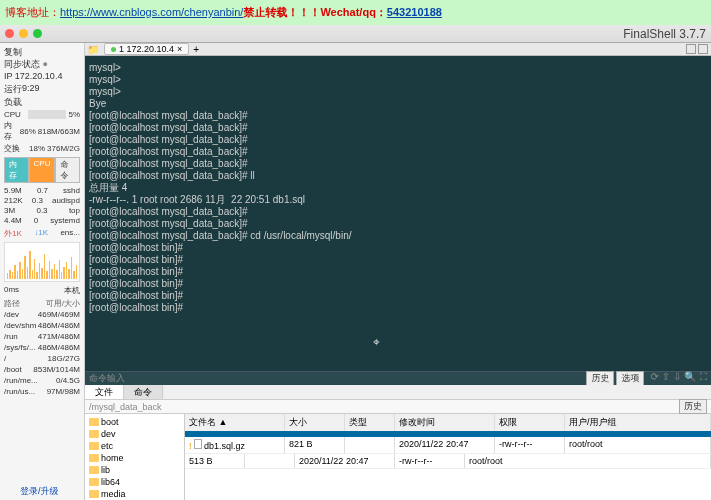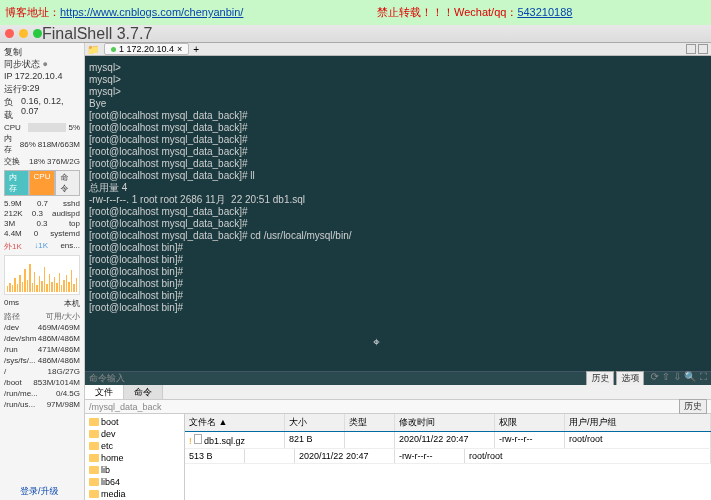--- a/index.html
+++ b/index.html
@@ -1,28 +1,28 @@
 <!DOCTYPE html>
 <html><head>
 <meta charset="utf-8">
 <style>
 *{margin:0;padding:0;box-sizing:border-box;font-family:Arial,"Microsoft YaHei",sans-serif}
 body{width:711px;height:500px;overflow:hidden;font-size:10px;background:#f0f0f0}
 .top-banner{background:#c8f8c8;height:25px;display:flex;align-items:center;padding:0 5px;font-size:11px}
 .banner-left{color:#d00}
 .banner-link{color:#0645ad;text-decoration:underline}
-.banner-center{flex:1;text-align:center;color:#d00;font-weight:normal}
+.banner-center{flex:1;text-align:left;color:#d00;font-weight:bold}
 .banner-right{color:#0645ad;text-decoration:underline}
 .title-bar{background:linear-gradient(#e8e8e8,#dcdcdc);height:18px;display:flex;align-items:center;padding:0 5px;border-bottom:1px solid #aaa}
 .mac-buttons{display:flex;gap:5px}
 .mac-btn{width:9px;height:9px;border-radius:50%}
 .mac-red{background:#ff5f56}
 .mac-yel{background:#ffbd2e}
 .mac-grn{background:#27c93f}
-.title-text{flex:1;text-align:left;color:#444;font-size:16px}
+.title-text{flex:1;text-align:right;color:#444;font-size:12px}
 .main{display:flex;height:457px}
 .sidebar{width:85px;background:#f5f5f5;border-right:1px solid #ccc;overflow:hidden;padding:3px 4px;font-size:9px;color:#333}
 .sidebar .row{margin-bottom:1px;line-height:11px}
 .sidebar .lbl-row{display:flex;justify-content:flex-start}
 .bar-row{display:flex;align-items:center;gap:2px;margin:1px 0}
 .bar-label{width:22px;font-size:8px}
 .bar{flex:1;height:9px;background:#ddd;position:relative}
 .bar-fill{height:100%}
 .bar-text{font-size:8px;color:#333;flex:0 0 auto}
 .mini-tabs{display:flex;margin:3px 0;font-size:8px}
@@ -54,21 +54,21 @@
 .file-tabs{height:15px;background:#f0f0f0;display:flex;border-bottom:1px solid #ccc}
 .ftab{padding:1px 10px;font-size:9px;border-right:1px solid #ccc;background:#e0e0e0}
 .ftab.active{background:#fff}
 .path-row{height:14px;background:#f8f8f8;border-bottom:1px solid #ccc;display:flex;align-items:center;padding:0 4px;font-size:9px;color:#888}
 .path-row .right-btn{margin-left:auto}
 .file-area{flex:1;display:flex;background:#fff}
 .folder-tree{width:100px;border-right:1px solid #ccc;padding:2px;font-size:9px}
 .tree-item{padding:1px 2px;display:flex;align-items:center;gap:2px}
 .tree-item .fold{width:10px;height:8px;background:#fc6;border-radius:1px;display:inline-block}
 .file-table{flex:1}
-.ft-head{display:flex;background:#f0f0f0;border-bottom:1px solid #0369a1;font-size:9px}
+.ft-head{display:flex;background:#f0f0f0;border-bottom:6px solid #0369a1;font-size:9px}
 .ft-head div,.ft-row div{padding:2px 4px;border-right:1px solid #ddd}
 .col-name{width:100px}.col-size{width:60px}.col-type{width:50px}.col-date{width:100px}.col-perm{width:70px}.col-own{flex:1}
 .ft-row{display:flex;font-size:9px;border-bottom:1px solid #eee}
 .ficon{display:inline-block;width:8px;height:10px;background:#fff;border:1px solid #aaa;margin-right:2px}
 .warn{color:#e90}
 </style>
 </head>
 <body>
 
 <div class="top-banner">
@@ -91,21 +91,20 @@
         <span>复制</span>
       </div>
     <div class="row"><span>同步状态</span> <span style="color:#888">●</span></div>
     <div class="row">IP 172.20.10.4</div>
     <div class="lbl-row">
         <span>运行</span>
         <span>9:29</span>
       </div>
     <div class="lbl-row">
         <span>负载</span>
-        <span>0.16, 0.12, 0.07</span>
       </div>
     <div class="bar-row">
         <span class="bar-label">CPU</span>
         <span class="bar"><span class="bar-fill" style="width:5%;background:#9c9"></span></span>
         <span class="bar-text">5%</span>
       </div>
     <div class="bar-row">
         <span class="bar-label">内存</span>
         <span class="bar"><span class="bar-fill" style="width:86%;background:#f90"></span></span>
         <span class="bar-text">86%</span>

